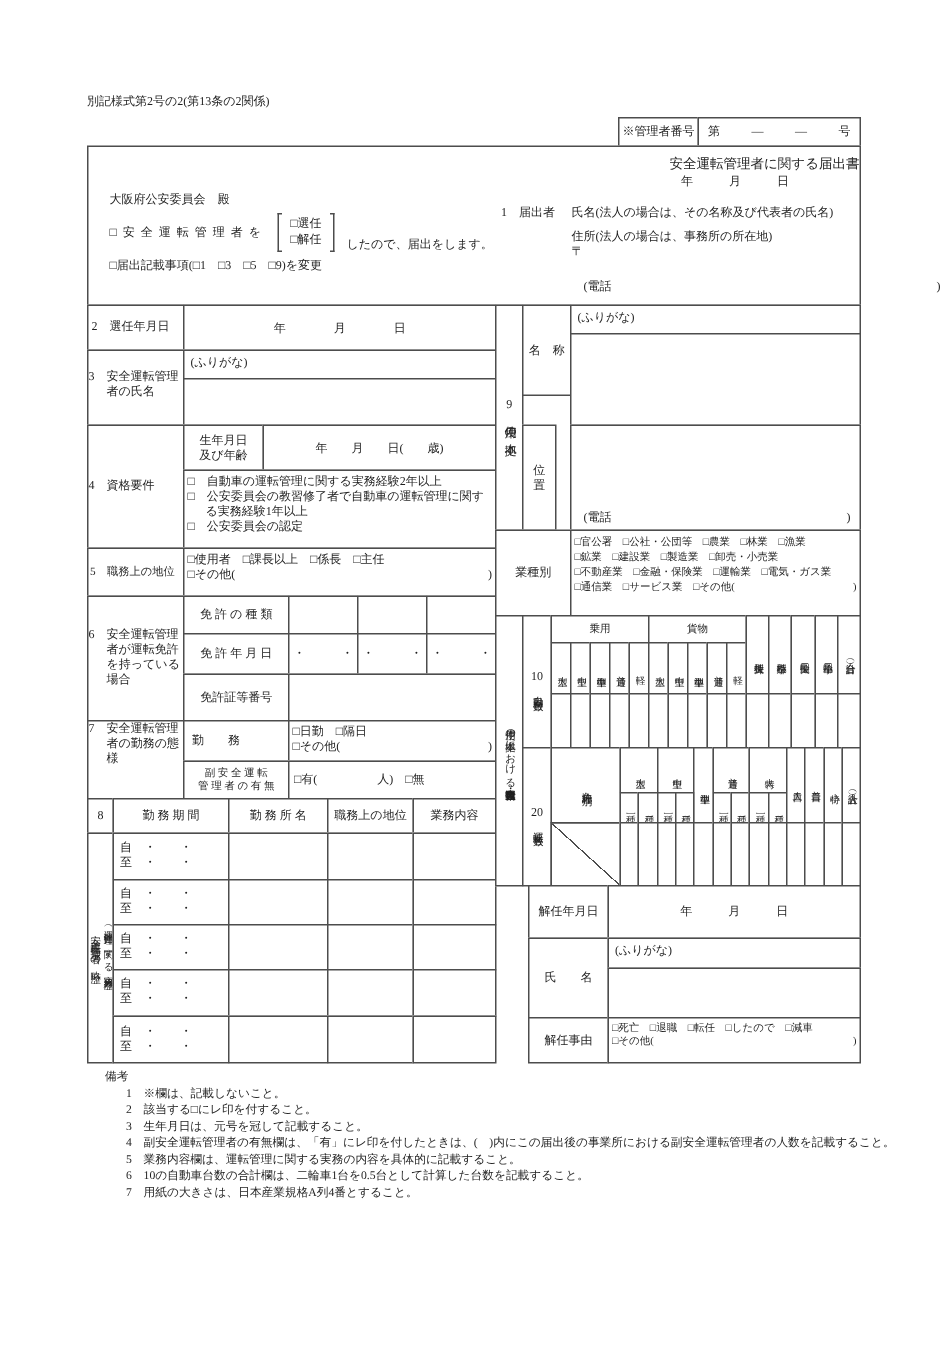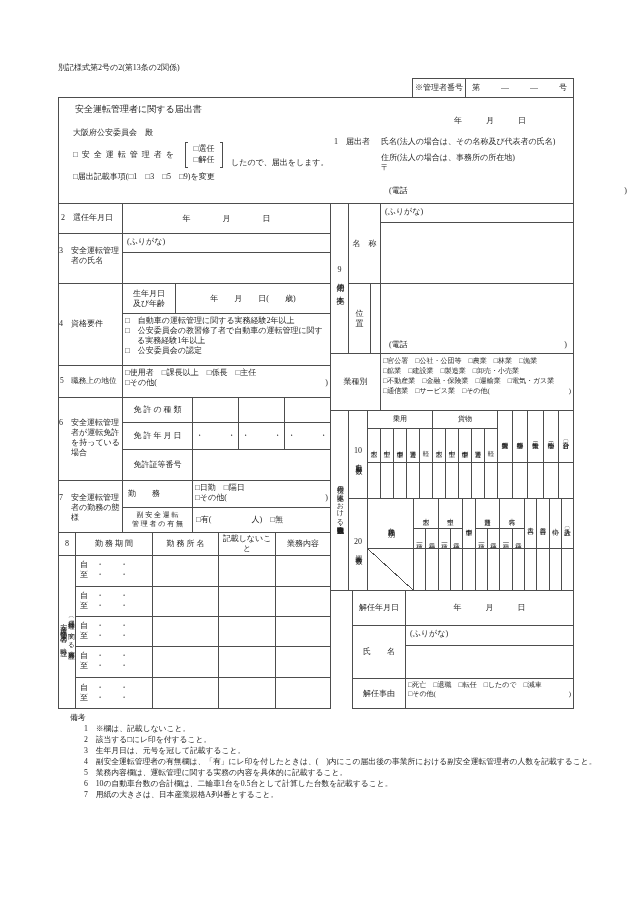--- a/index.html
+++ b/index.html
@@ -25,21 +25,21 @@
 
   <div class="cell cc" style="left:412px;top:78px;width:54px;height:20px;">※管理者番号</div>
   <div class="cell between" style="left:465px;top:78px;width:109px;height:20px;align-items:center;padding:0 6px;">
     <span>第</span>
     <span>―</span>
     <span>―</span>
     <span>号</span>
   </div>
 
   <div class="cell" style="left:58px;top:97px;width:516px;height:107px;">
-    <div class="abs" style="left:16px;top:6px;width:100%;text-align:left;font-size:9px;">安全運転管理者に関する届出書</div>
+    <div class="abs" style="left:0;top:6px;width:100%;text-align:right;font-size:9px;">安全運転管理者に関する届出書</div>
     <div class="abs" style="left:395px;top:18px;width:100px;">年　　　月　　　日</div>
     <div class="abs" style="left:14px;top:30px;">大阪府公安委員会　殿</div>
     <div class="abs" style="left:275px;top:39px;">1　届出者</div>
     <div class="abs" style="left:322px;top:39px;">氏名(法人の場合は、その名称及び代表者の氏名)</div>
     <div class="abs" style="left:322px;top:55px;">住所(法人の場合は、事務所の所在地)</div>
     <div class="abs" style="left:322px;top:65px;">〒</div>
     <div class="abs between" style="left:330px;top:88px;width:238px;">
       <span>(電話</span>
       <span>)</span>
     </div>
@@ -91,21 +91,21 @@
   <div class="cell" style="left:192px;top:397px;width:47px;height:26px;"></div>
   <div class="cell" style="left:238px;top:397px;width:47px;height:26px;"></div>
   <div class="cell" style="left:284px;top:397px;width:47px;height:26px;"></div>
   <div class="cell cc" style="left:122px;top:422px;width:71px;height:28px;">免 許 年 月 日</div>
   <div class="cell cc" style="left:192px;top:422px;width:47px;height:28px;">・　　　・</div>
   <div class="cell cc" style="left:238px;top:422px;width:47px;height:28px;">・　　　・</div>
   <div class="cell cc" style="left:284px;top:422px;width:47px;height:28px;">・　　　・</div>
   <div class="cell cc" style="left:122px;top:449px;width:71px;height:32px;">免許証等番号</div>
   <div class="cell" style="left:192px;top:449px;width:139px;height:32px;"></div>
 
-  <div class="cell hang" style="left:58px;top:480px;width:65px;height:53px;padding-top:12px;padding-right:2px;">7　安全運転管理者の勤務の態様</div>
+  <div class="cell hang" style="left:58px;top:480px;width:65px;height:53px;padding-top:0;padding-right:2px;">7　安全運転管理者の勤務の態様</div>
   <div class="cell between" style="left:122px;top:480px;width:71px;height:28px;align-items:center;padding:0 5px;">勤　　務</div>
   <div class="cell pad2" style="left:192px;top:480px;width:139px;height:28px;">
     <span style="display:block;">□日勤　□隔日</span>
     <span class="between" style="display:flex;">
       <span>□その他(</span>
       <span>)</span>
     </span>
   </div>
   <div class="cell cc smal" style="left:122px;top:507px;width:71px;height:26px;">
     <span>
@@ -115,21 +115,21 @@
   </div>
   <div class="cell" style="left:192px;top:507px;width:139px;height:26px;padding:7px 3px;">□有(　　　　　人)　□無</div>
 
   <div class="cell cc" style="left:58px;top:532px;width:18px;height:24px;">8</div>
   <div class="cell cc" style="left:58px;top:555px;width:18px;height:154px;padding:2px 0;">
     <span class="vt smal" style="letter-spacing:2px;">安全運転管理者の略歴</span>
     <span class="vt tiny">（運転管理に関する実務経歴）</span>
   </div>
   <div class="cell cc" style="left:75px;top:532px;width:78px;height:24px;">勤 務 期 間</div>
   <div class="cell cc" style="left:152px;top:532px;width:67px;height:24px;">勤 務 所 名</div>
-  <div class="cell cc" style="left:218px;top:532px;width:58px;height:24px;">記載しないこと</div>
+  <div class="cell cc" style="left:218px;top:532px;width:58px;height:24px;">職務上の地位</div>
   <div class="cell cc" style="left:275px;top:532px;width:56px;height:24px;">業務内容</div>
 
   <div class="cell" style="left:75px;top:555px;width:78px;height:32px;padding:4px;">
       <span style="display:block;">自　・　　・</span>
       <span style="display:block;">至　・　　・</span>
     </div>
   <div class="cell" style="left:152px;top:555px;width:67px;height:32px;"></div>
   <div class="cell" style="left:218px;top:555px;width:58px;height:32px;"></div>
   <div class="cell" style="left:275px;top:555px;width:56px;height:32px;"></div>
 
@@ -162,21 +162,21 @@
       <span style="display:block;">至　・　　・</span>
     </div>
   <div class="cell" style="left:152px;top:677px;width:67px;height:32px;"></div>
   <div class="cell" style="left:218px;top:677px;width:58px;height:32px;"></div>
   <div class="cell" style="left:275px;top:677px;width:56px;height:32px;"></div>
 
   <div class="cell cc stripflex" style="left:330px;top:203px;width:19px;height:151px;">
     <span>9</span>
     <span class="vt">使用の本拠</span>
   </div>
-  <div class="cell cc" style="left:348px;top:203px;width:33px;height:81px;">名　称</div>
+  <div class="cell cc" style="left:348px;top:203px;width:33px;height:61px;">名　称</div>
   <div class="cell" style="left:380px;top:203px;width:194px;height:20px;padding:3px 4px;">(ふりがな)</div>
   <div class="cell" style="left:380px;top:222px;width:194px;height:62px;"></div>
   <div class="cell cc" style="left:348px;top:283px;width:23px;height:71px;text-align:center;">位　置</div>
   <div class="cell" style="left:380px;top:283px;width:194px;height:71px;">
     <div class="abs between" style="left:8px;bottom:3px;width:178px;">
       <span>(電話</span>
       <span>)</span>
     </div>
   </div>
 

